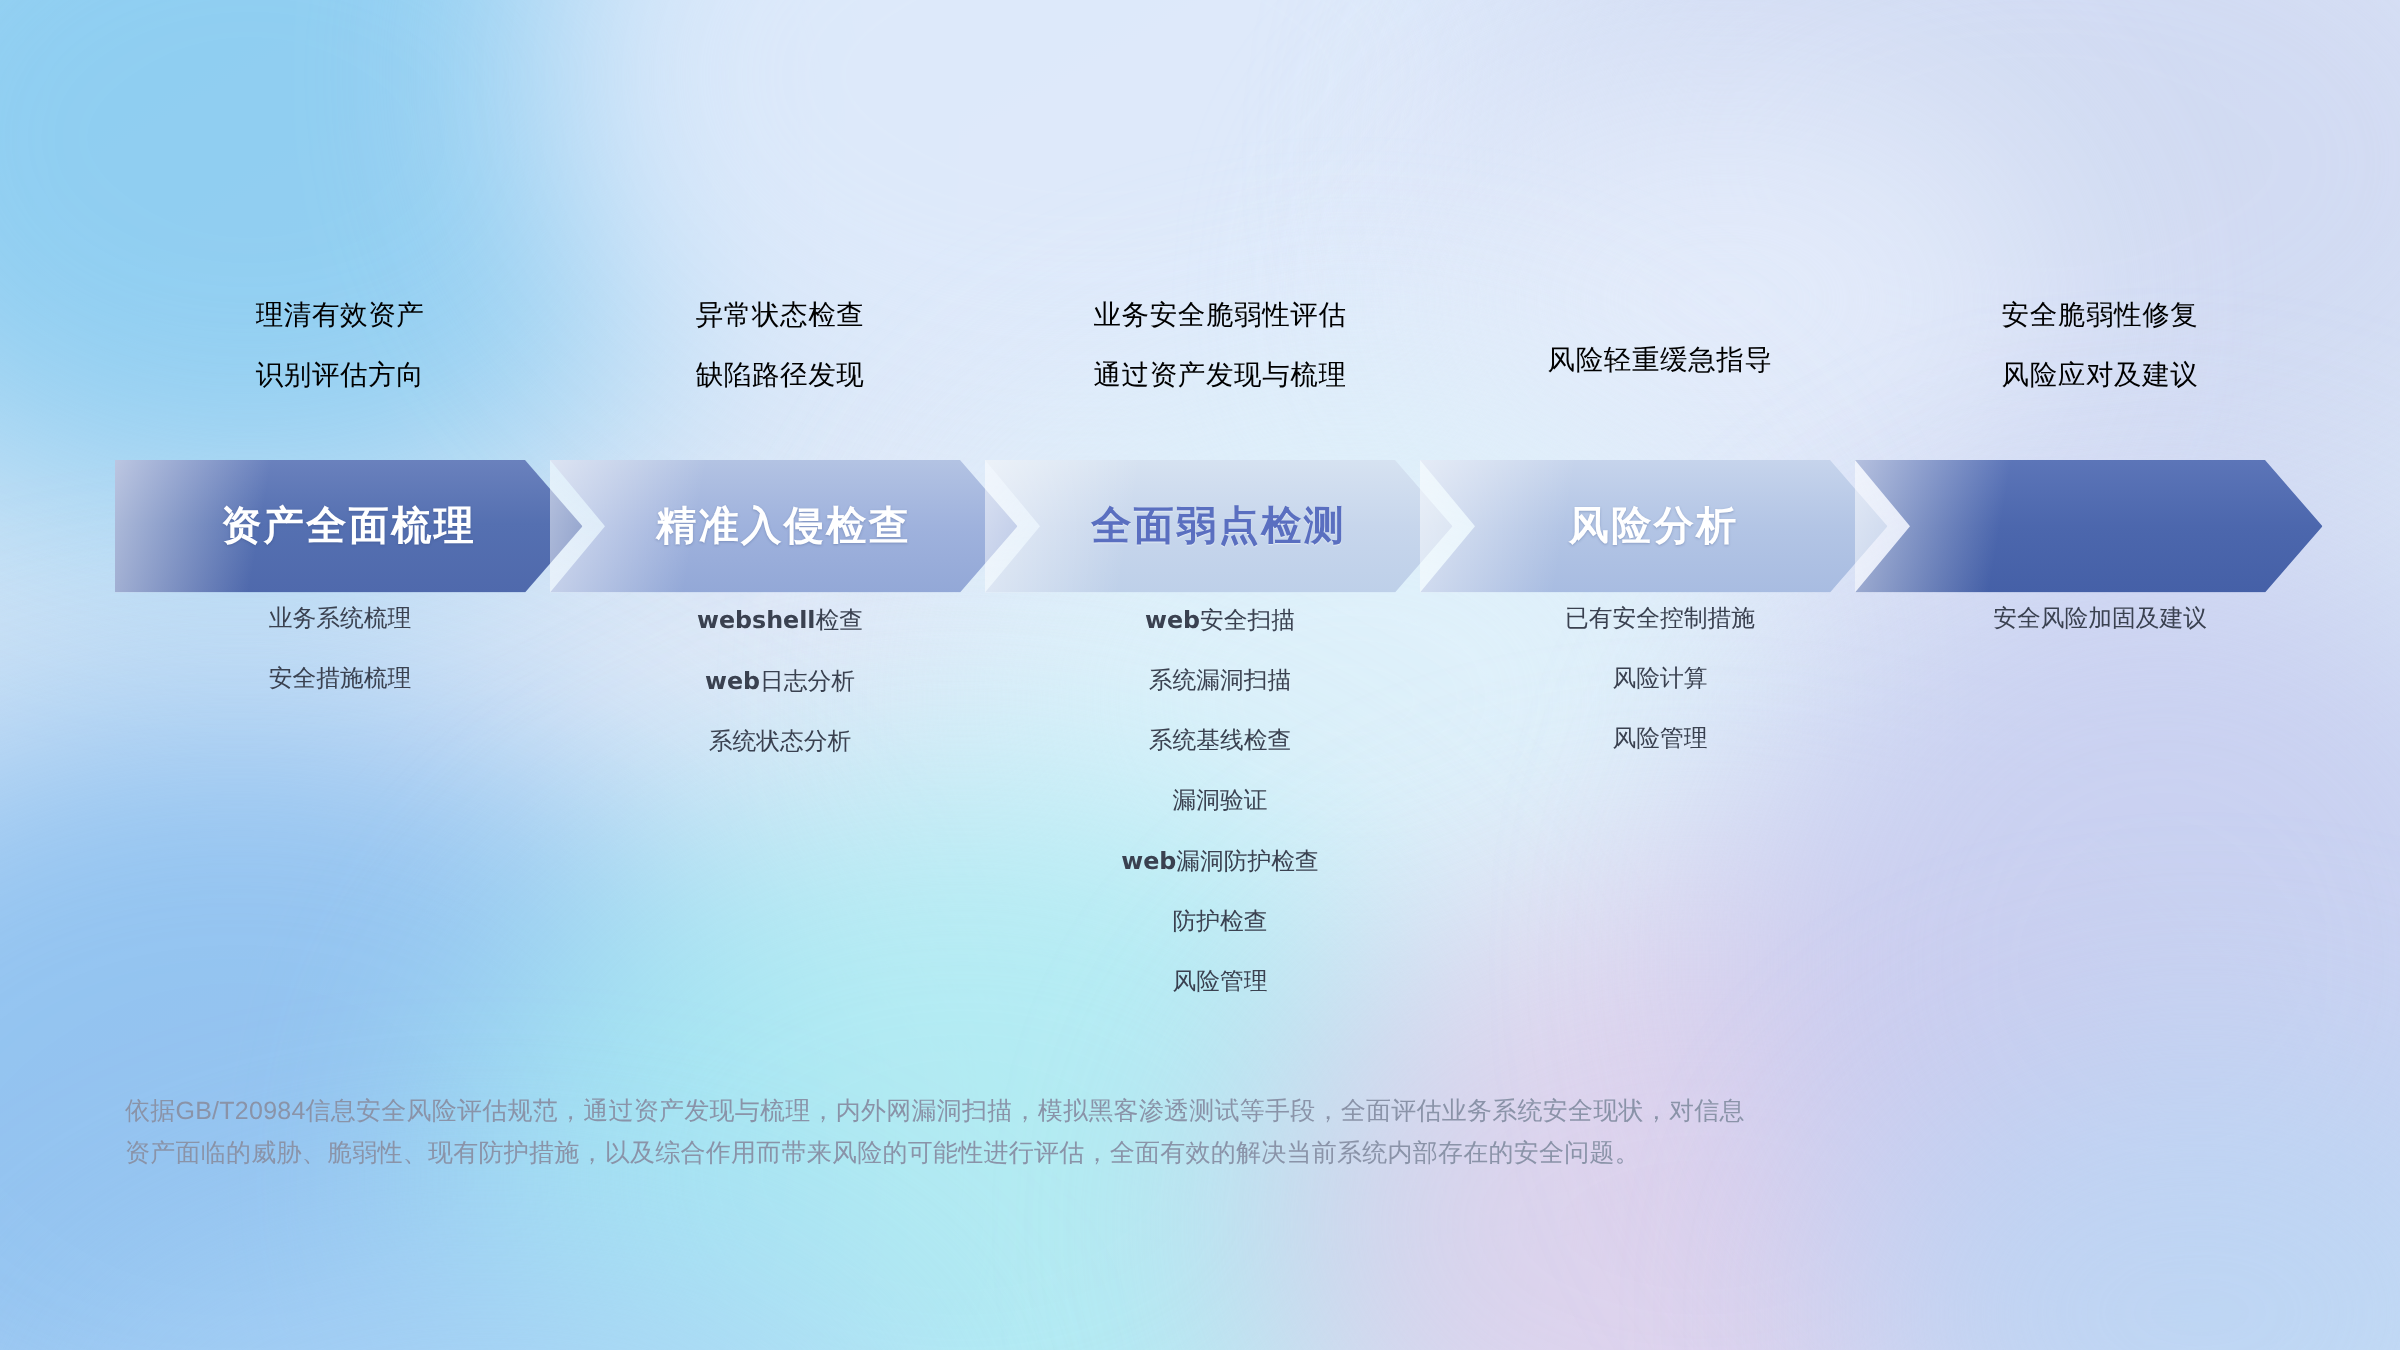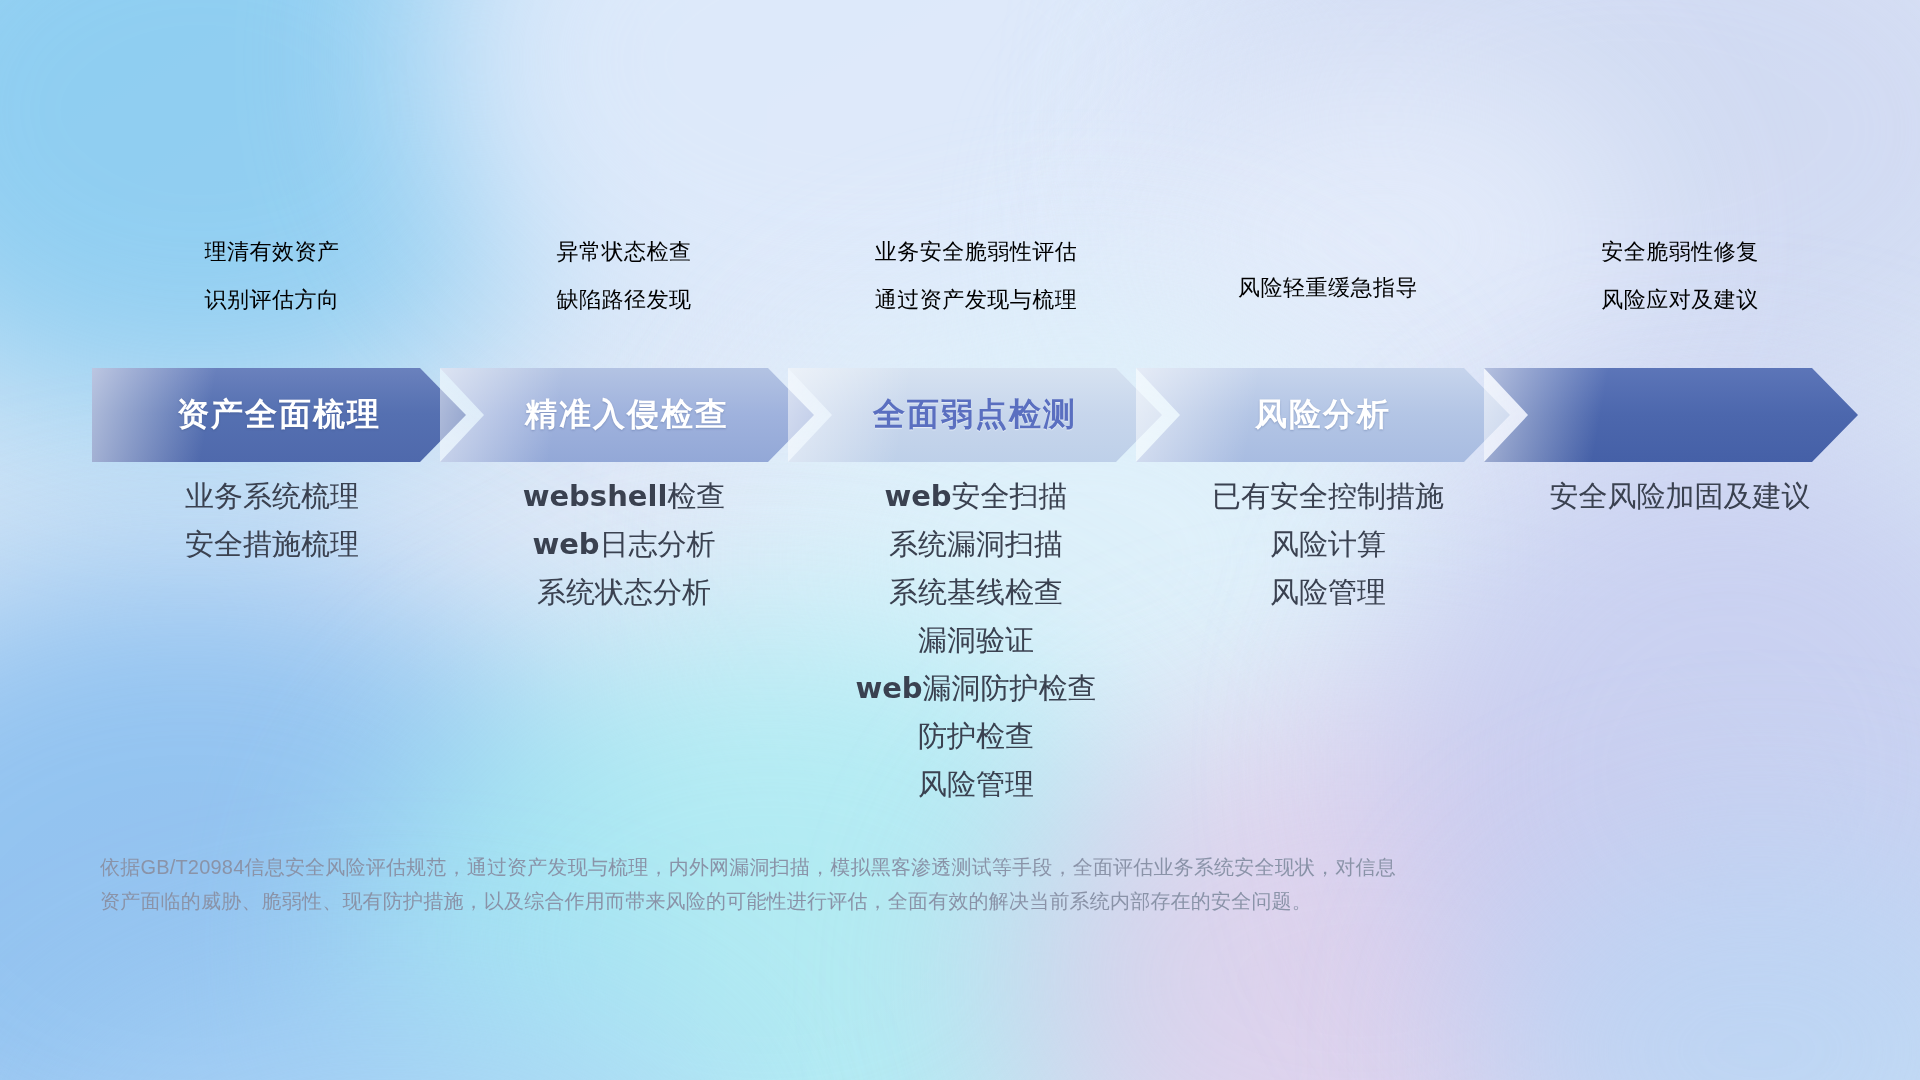--- a/index.html
+++ b/index.html
@@ -35,21 +35,21 @@
   #top-notes{top:228px;}
   #top-notes .note{
     text-align:center;color:#000000;font-size:22px;line-height:48px;
     letter-spacing:.5px;white-space:nowrap;
   }
   #top-notes .col.c4 .note{margin-top:36px;}
 
   
   #band{position:absolute;left:92px;top:368px;width:1766px;height:94px;display:flex;}
   .chev{
-    position:relative;flex:1 1 0;height:94px;display:flex;align-items:center;
+    position:relative;flex:1 1 0;height:106px;display:flex;align-items:center;
     justify-content:center;margin-left:-26px;
   }
   .chev:first-child{margin-left:0;}
   .chev .shape{
     position:absolute;inset:0;
     clip-path:polygon(0 0, calc(100% - 46px) 0, 100% 50%, calc(100% - 46px) 100%, 0 100%);
   }
   .chev.first .shape{
     clip-path:polygon(0 0, calc(100% - 46px) 0, 100% 50%, calc(100% - 46px) 100%, 0 100%);
   }
@@ -69,27 +69,27 @@
   .chev.s2 .shape{background:linear-gradient(180deg,#b3c3e3 0%,#9fb2dd 50%,#93a8d7 100%);}
   .chev.s3 .shape{background:linear-gradient(180deg,#d6e2f1 0%,#c7d6ec 50%,#bed0e9 100%);}
   .chev.s4 .shape{background:linear-gradient(180deg,#c6d4ec 0%,#b3c5e5 50%,#a8bce1 100%);}
   .chev.s5 .shape{background:linear-gradient(180deg,#5c75b8 0%,#4c67ad 50%,#4560a7 100%);}
   .chev.s1 .lbl,.chev.s2 .lbl,.chev.s4 .lbl,.chev.s5 .lbl{color:#ffffff;}
   .chev.s3 .lbl{color:#5a6fc0;text-shadow:0 1px 1px rgba(255,255,255,.55);}
 
   
   #bottom-lists{top:472px;}
   #bottom-lists .item{
-    text-align:center;color:#3a4150;font-size:29px;line-height:48px;white-space:nowrap;
+    text-align:center;color:#3a4150;font-size:19px;line-height:48px;white-space:nowrap;
   }
   #bottom-lists .item .lat{font-family:"DejaVu Sans",sans-serif;font-weight:bold;letter-spacing:0px;}
 
   
   #footer{
-    position:absolute;left:100px;top:850px;width:1520px;
+    position:absolute;left:100px;top:872px;width:1520px;
     color:#8a93a8;font-size:20px;line-height:34px;letter-spacing:.2px;
   }
 </style>
 </head>
 <body>
 
 <div id="bg">
   <span class="base"></span>
   <i class="b1"></i>
   <i class="b2"></i>

